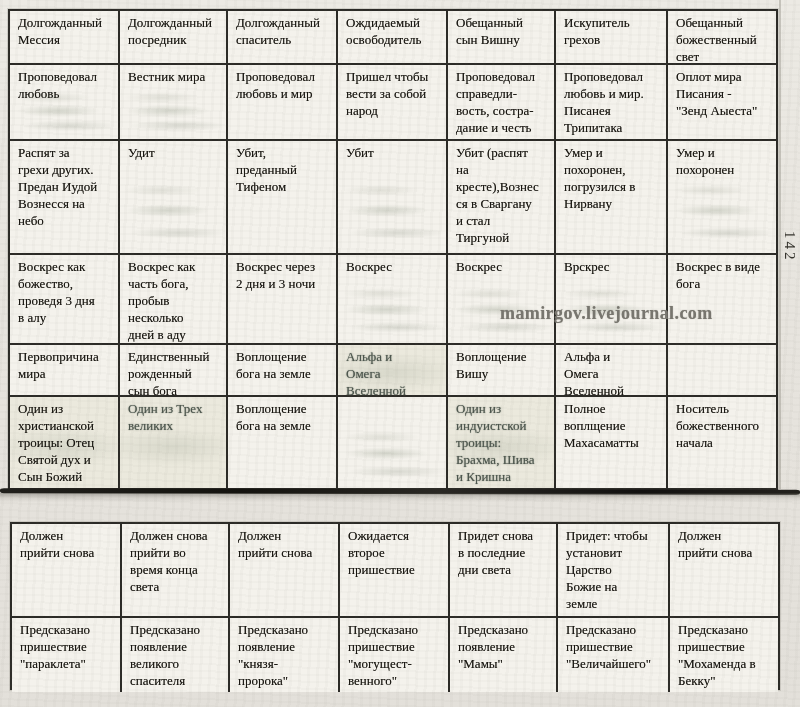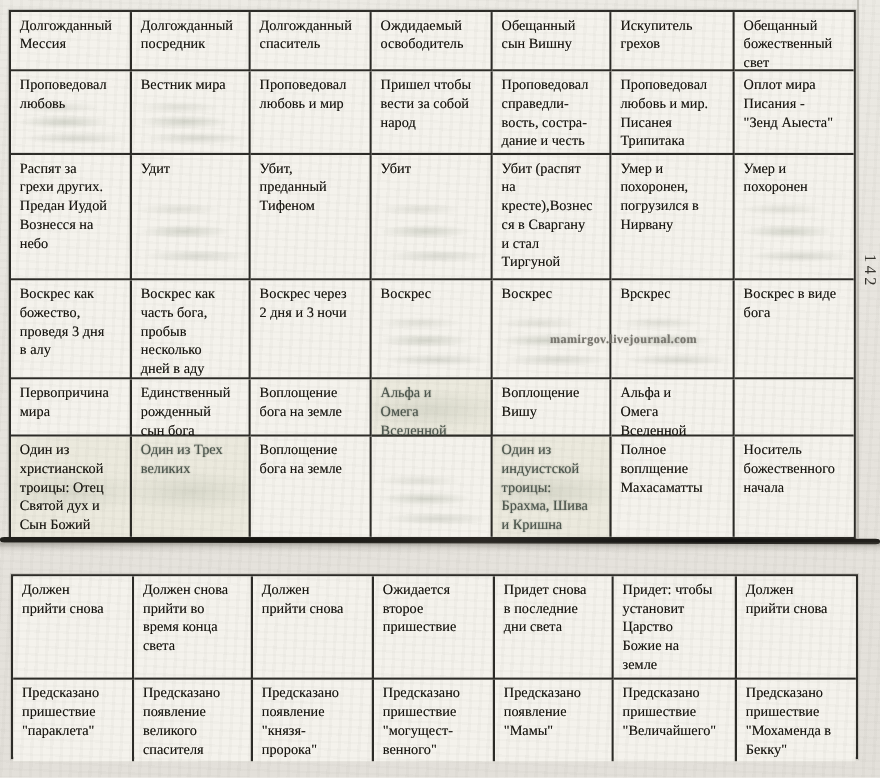--- a/index.html
+++ b/index.html
@@ -63,21 +63,21 @@
     background-image:
       radial-gradient(90px 26px at 50% 55%,rgba(130,140,120,.18),rgba(0,0,0,0) 75%);
   }
   .faded{
     color:#4b544c;
     text-shadow:0 0 1.3px rgba(95,105,92,.9);
     filter:blur(.28px);
   }
   .watermark{
     position:absolute;left:500px;top:303px;z-index:5;
-    font-size:11px;font-weight:bold;letter-spacing:.4px;
+    font-size:18px;font-weight:bold;letter-spacing:.4px;
     color:#78766f;text-shadow:0 0 1px rgba(120,118,110,.6);
   }
   .pagenum{
     position:absolute;left:781px;top:231px;z-index:5;
     writing-mode:vertical-rl;text-orientation:mixed;
     font-size:15px;letter-spacing:3px;color:#36342e;
   }
   .seam{position:absolute;left:0;top:486px;width:800px;height:20px;z-index:4;}
   .seam-line{
     position:absolute;left:0;right:0;top:3px;height:5px;

